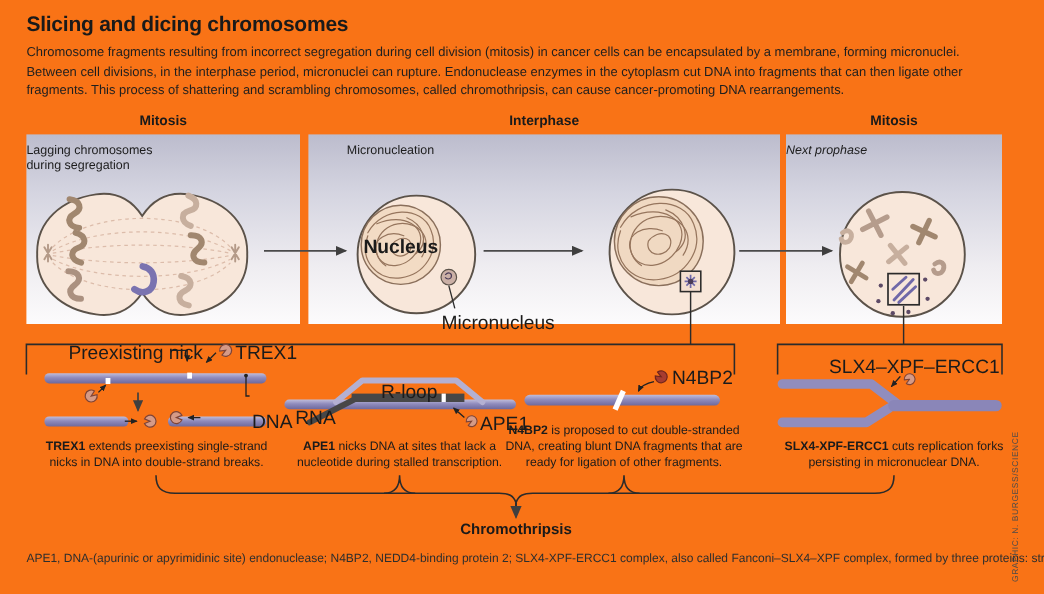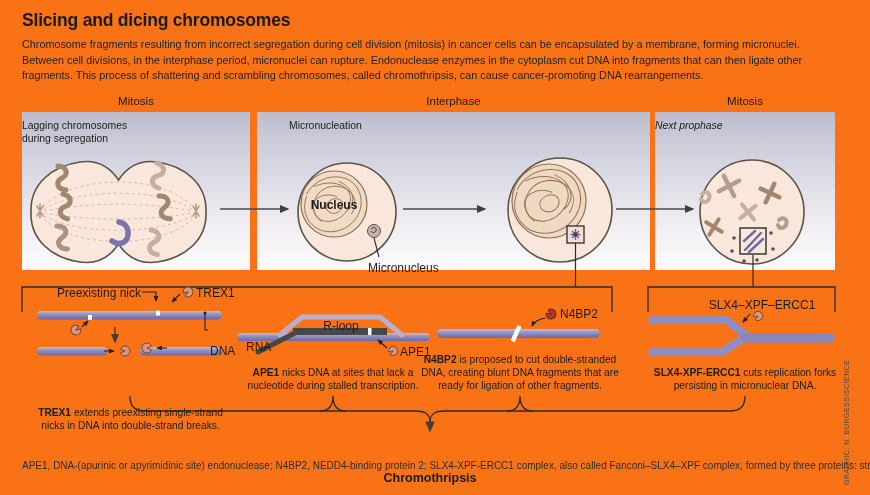--- a/index.html
+++ b/index.html
@@ -2,34 +2,34 @@
 <html><head>
 <meta charset="utf-8">
 <style>
   html,body{margin:0;padding:0;background:#e8e8e8;}
   .fig{position:relative;width:870px;height:495px;background:#f97316;overflow:hidden;
        font-family:"Liberation Sans","DejaVu Sans",sans-serif;color:#1a1a1a;}
   .abs{position:absolute;}
   .title{left:22px;top:10px;font-size:17.5px;font-weight:bold;letter-spacing:-0.2px;}
   .intro{left:22px;top:37px;font-size:10.8px;line-height:15.5px;color:#1f1f1f;}
   .intro div{white-space:nowrap;}
-  .phase{top:95px;font-size:11.5px;font-weight:normal;text-align:center;}
+  .phase{top:95px;font-size:11.5px;font-weight:bold;text-align:center;}
   .phase1{left:22px;width:228px;}
   .phase2{left:257px;width:393px;}
   .phase3{left:655px;width:180px;}
   .panel{top:112px;height:158px;background:linear-gradient(180deg,#bcbccd 0%,#d4d4e0 30%,#efedf1 70%,#fcfbfc 100%);}
   .panel1{left:22px;width:228px;}
   .panel2{left:257px;width:393px;}
   .panel3{left:655px;width:180px;font-style:italic;}
   .plabel{position:absolute;top:8px;left:0;width:100%;text-align:left;font-size:10.4px;
           line-height:12.5px;color:#1c1c1c;white-space:pre-line;}
   .plabel.half-l{width:50%;padding-left:32px;}
   .plabel.half-r{left:50%;width:50%;}
   svg.art{left:0;top:0;}
-  .lbl{font-size:12px;color:#1b1b1b;white-space:nowrap;}
+  .lbl{font-size:16px;color:#1b1b1b;white-space:nowrap;}
   .lbl.b{font-weight:bold;}
   .ctr{transform:translateX(-50%);text-align:center;}
   .cap{font-size:10.2px;line-height:13px;text-align:center;color:#1b1b1b;}
   .cap b{font-weight:bold;}
   .chromo{font-size:12.5px;font-weight:bold;transform:translateX(-50%);}
   .footnote{left:22px;top:459px;font-size:10px;line-height:13px;color:#2e2e2e;}
   .footnote div{white-space:nowrap;}
   .credit{left:843px;top:330px;height:155px;writing-mode:vertical-rl;transform:rotate(180deg);
           font-size:7px;letter-spacing:0.5px;color:#4a4a4a;text-align:left;}
 </style>
@@ -233,38 +233,38 @@
   <div class="abs lbl" style="left:196px;top:286px;">TREX1</div>
   <div class="abs lbl" style="left:210px;top:344px;">DNA</div>
 
   <div class="abs lbl ctr" style="left:341px;top:319px;">R-loop</div>
   <div class="abs lbl" style="left:246px;top:340px;">RNA</div>
   <div class="abs lbl" style="left:400px;top:345px;">APE1</div>
 
   <div class="abs lbl" style="left:560px;top:307px;">N4BP2</div>
   <div class="abs lbl ctr" style="left:762px;top:298px;">SLX4–XPF–ERCC1</div>
 
-  <div class="abs cap" style="left:28px;top:366px;width:205px;margin-top:40px;">
+  <div class="abs cap" style="left:28px;top:366px;width:205px;">
     <b>TREX1</b>
     <span>extends preexisting single-strand nicks in DNA into double-strand breaks.</span>
   </div>
   <div class="abs cap" style="left:230px;top:366px;width:206px;">
     <b>APE1</b>
     <span>nicks DNA at sites that lack a nucleotide during stalled transcription.</span>
   </div>
   <div class="abs cap" style="left:412px;top:353px;width:216px;">
     <b>N4BP2</b>
     <span>is proposed to cut double-stranded DNA, creating blunt DNA fragments that are ready for ligation of other fragments.</span>
   </div>
   <div class="abs cap" style="left:645px;top:366px;width:200px;">
     <b>SLX4-XPF-ERCC1</b>
     <span>cuts replication forks persisting in micronuclear DNA.</span>
   </div>
 
-  <div class="abs chromo" style="left:430px;top:434px;margin-top:37px;">Chromothripsis</div>
+  <div class="abs chromo" style="left:430px;top:434px;">Chromothripsis</div>
 
   <div class="abs footnote">
     <div>APE1, DNA-(apurinic or apyrimidinic site) endonuclease; N4BP2, NEDD4-binding protein 2; SLX4-XPF-ERCC1 complex, also called Fanconi–SLX4–XPF complex, formed by three proteins: structure-specific endonuclease</div>
   </div>
 
   <div class="abs credit">GRAPHIC: N. BURGESS/SCIENCE</div>
 
 </div>
 
 </body></html>

